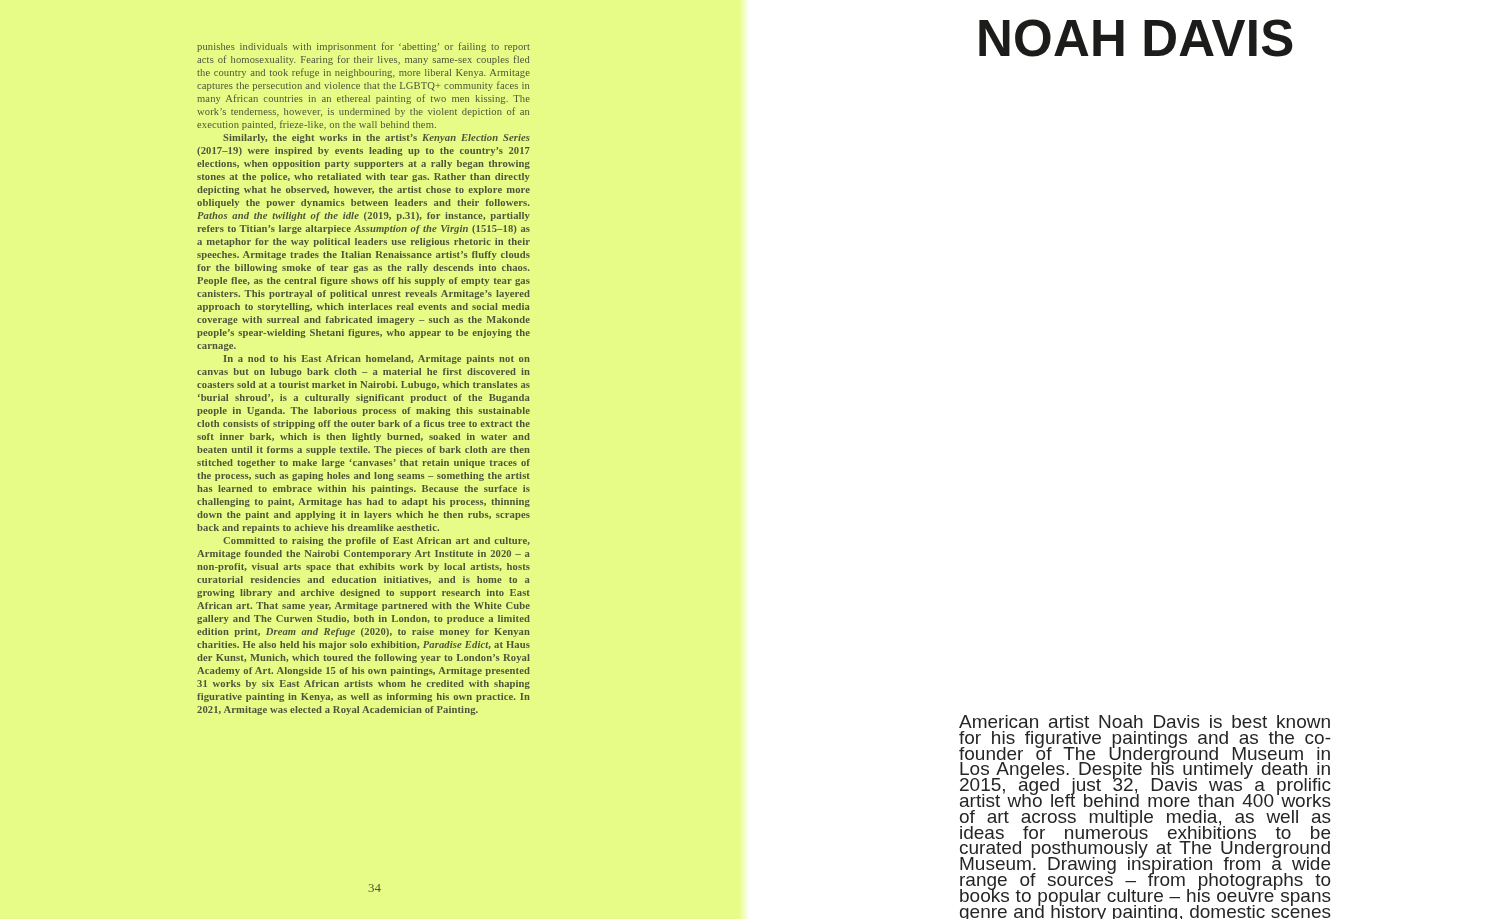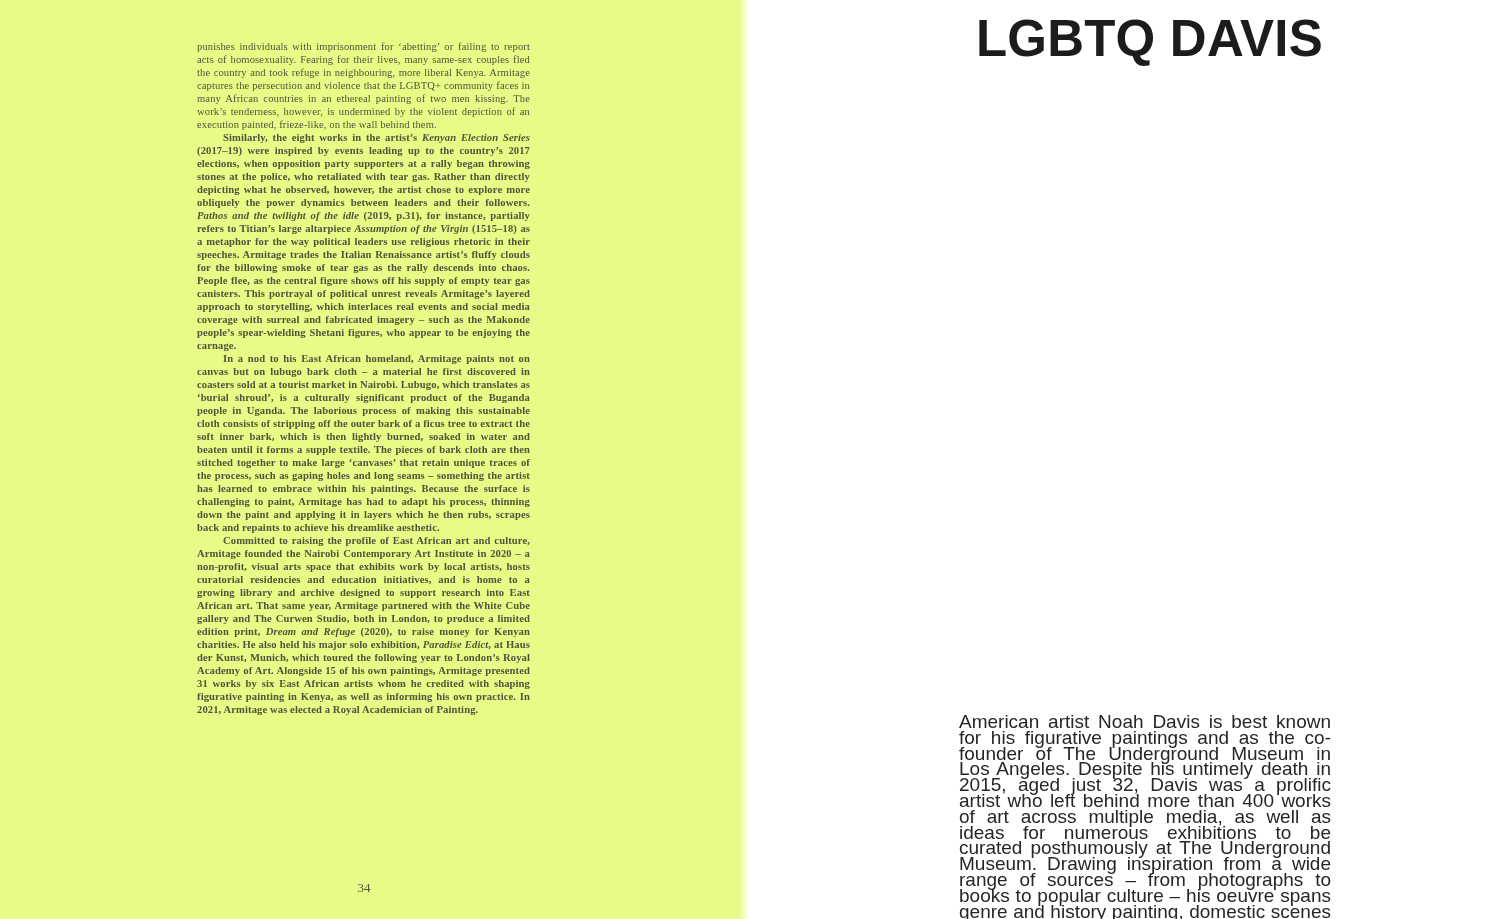--- a/index.html
+++ b/index.html
@@ -46,21 +46,21 @@
     letter-spacing: 0.1px;
   }
   .essay p { text-align: justify; }
   .essay p.indent { text-indent: 26px; font-weight: bold; }
 
   .page-number {
     position: absolute;
     left: 347px;
     top: 881px;
     width: 34px;
-    text-align: center;
+    text-align: right;
     font-size: 13px;
     line-height: 13px;
   }
 
   .artist-title {
     position: absolute;
     left: 228px;
     top: 12px;
     font-family: "Liberation Sans", sans-serif;
     font-weight: bold;
@@ -93,18 +93,18 @@
         <p class="indent"><span>Similarly, the eight works in the artist’s </span><i>Kenyan Election Series</i><span> (2017–19) were inspired by events leading up to the country’s 2017 elections, when opposition party supporters at a rally began throwing stones at the police, who retaliated with tear gas. Rather than directly depicting what he observed, however, the artist chose to explore more obliquely the power dynamics between leaders and their followers. </span><i>Pathos and the twilight of the idle</i><span> (2019, p.31), for instance, partially refers to Titian’s large altarpiece </span><i>Assumption of the Virgin</i><span> (1515–18) as a metaphor for the way political leaders use religious rhetoric in their speeches. Armitage trades the Italian Renaissance artist’s fluffy clouds for the billowing smoke of tear gas as the rally descends into chaos. People flee, as the central figure shows off his supply of empty tear gas canisters. This portrayal of political unrest reveals Armitage’s layered approach to storytelling, which interlaces real events and social media coverage with surreal and fabricated imagery – such as the Makonde people’s spear-wielding Shetani figures, who appear to be enjoying the carnage.</span></p>
         <p class="indent"><span>In a nod to his East African homeland, Armitage paints not on canvas but on lubugo bark cloth – a material he first discovered in coasters sold at a tourist market in Nairobi. Lubugo, which translates as ‘burial shroud’, is a culturally significant product of the Buganda people in Uganda. The laborious process of making this sustainable cloth consists of stripping off the outer bark of a ficus tree to extract the soft inner bark, which is then lightly burned, soaked in water and beaten until it forms a supple textile. The pieces of bark cloth are then stitched together to make large ‘canvases’ that retain unique traces of the process, such as gaping holes and long seams – something the artist has learned to embrace within his paintings. Because the surface is challenging to paint, Armitage has had to adapt his process, thinning down the paint and applying it in layers which he then rubs, scrapes back and repaints to achieve his dreamlike aesthetic.</span></p>
         <p class="indent"><span>Committed to raising the profile of East African art and culture, Armitage founded the Nairobi Contemporary Art Institute in 2020 – a non-profit, visual arts space that exhibits work by local artists, hosts curatorial residencies and education initiatives, and is home to a growing library and archive designed to support research into East African art. That same year, Armitage partnered with the White Cube gallery and The Curwen Studio, both in London, to produce a limited edition print, </span><i>Dream and Refuge</i><span> (2020), to raise money for Kenyan charities. He also held his major solo exhibition, </span><i>Paradise Edict</i><span>, at Haus der Kunst, Munich, which toured the following year to London’s Royal Academy of Art. Alongside 15 of his own paintings, Armitage presented 31 works by six East African artists whom he credited with shaping figurative painting in Kenya, as well as informing his own practice. In 2021, Armitage was elected a Royal Academician of Painting.</span></p>
       </div>
 
     <div class="page-number" style="color: rgb(80, 84, 59);">34</div>
   </div>
 
   <div class="page-right" style="background-color: rgb(255, 255, 255);">
 
-    <h1 class="artist-title" style="color: rgb(28, 28, 26);">LGBTQ DAVIS</h1>
+    <h1 class="artist-title" style="color: rgb(28, 28, 26);">NOAH DAVIS</h1>
 
     <p class="artist-intro" style="color: rgb(38, 38, 38);">American artist Noah Davis is best known for his figurative paintings and as the co-founder of The Underground Museum in Los Angeles. Despite his untimely death in 2015, aged just 32, Davis was a prolific artist who left behind more than 400 works of art across multiple media, as well as ideas for numerous exhibitions to be curated posthumously at The Underground Museum. Drawing inspiration from a wide range of sources – from photographs to books to popular culture – his oeuvre spans genre and history painting, domestic scenes and complex, melancholy portraits that depict the everyday lives of Black Americans.</p>
   </div>
 
 </div>
 
 </body></html>

